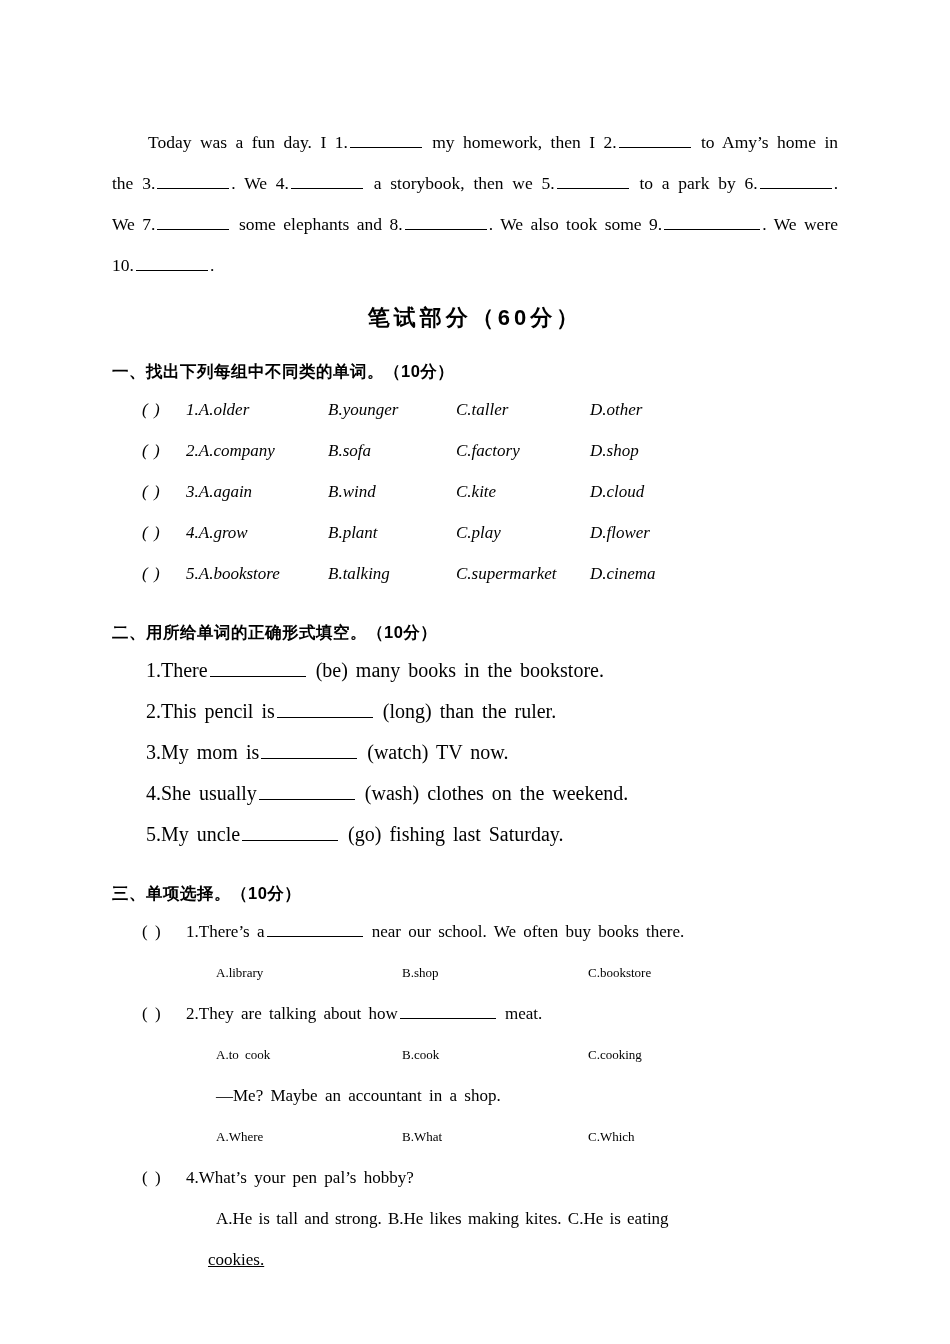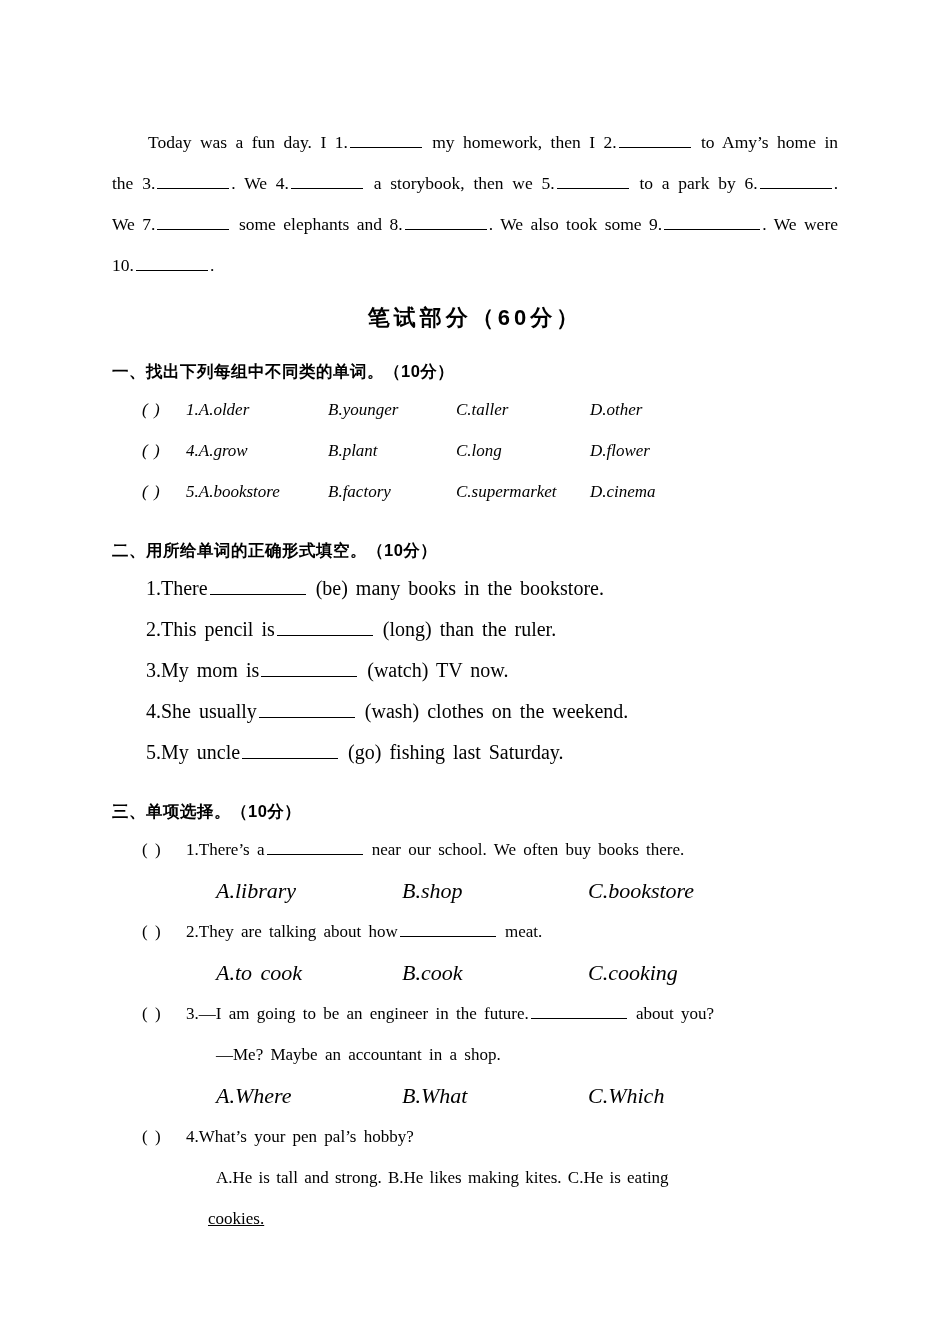--- a/index.html
+++ b/index.html
@@ -96,25 +96,24 @@
     padding-left: 30px;
     word-spacing: 3px;
   }
   .mc-sub {
     font-size: 17px;
     line-height: 41px;
     padding-left: 104px;
     word-spacing: 3px;
   }
   .mc-opts {
-    font-size: 22px;
+    font-size: 13px;
     line-height: 41px;
     padding-left: 104px;
     word-spacing: 3px;
-    font-style: italic;
   }
   .mc-opts .o1 { display:inline-block; width: 186px; }
   .mc-opts .o2 { display:inline-block; width: 186px; }
   .mc-opts .o3 { display:inline-block; }
   .mc-flow {
     font-size: 17px;
     line-height: 41px;
     padding-left: 104px;
     word-spacing: 2px;
   }
@@ -133,43 +132,44 @@
   <div class="content">
 
     <p class="cloze"><span>Today  was  a  fun  day.  I  1.</span><span class="blank b-sm"></span><span>  my  homework,  then  I  2.</span><span class="blank b-sm"></span><span>  to  Amy’s  home  in  the  3.</span><span class="blank b-sm"></span><span>.  We  4.</span><span class="blank b-sm"></span><span>  a  storybook,  then  we  5.</span><span class="blank b-sm"></span><span>  to  a  park  by  6.</span><span class="blank b-sm"></span><span>.  We  7.</span><span class="blank b-sm"></span><span>  some  elephants  and  8.</span><span class="blank b-md"></span><span>.  We  also  took  some  9.</span><span class="blank b-lg"></span><span>.  We  were  10.</span><span class="blank b-sm"></span><span>.</span></p>
 
     <div class="main-title">笔试部分（60分）</div>
 
     <div class="part-heading">一、找出下列每组中不同类的单词。（10分）</div>
 
     <div class="q-row vocab-row"><span class="paren">(      )</span><span class="opt-a"><span>1.</span><span>A.older</span></span><span class="opt-b">B.younger</span><span class="opt-c">C.taller</span><span class="opt-d">D.other</span></div>
 
+    <div class="q-row vocab-row"><span class="paren">(      )</span><span class="opt-a"><span>2.</span><span>A.company</span></span><span class="opt-b">B.sofa</span><span class="opt-c">C.factory</span><span class="opt-d">D.shop</span></div>
 
+    <div class="q-row vocab-row"><span class="paren">(      )</span><span class="opt-a"><span>3.</span><span>A.again</span></span><span class="opt-b">B.wind</span><span class="opt-c">C.kite</span><span class="opt-d">D.cloud</span></div>
 
-    <div class="q-row vocab-row"><span class="paren">(      )</span><span class="opt-a"><span>4.</span><span>A.grow</span></span><span class="opt-b">B.plant</span><span class="opt-c">C.long</span><span class="opt-d">D.flower</span></div>
+    <div class="q-row vocab-row"><span class="paren">(      )</span><span class="opt-a"><span>4.</span><span>A.grow</span></span><span class="opt-b">B.plant</span><span class="opt-c">C.play</span><span class="opt-d">D.flower</span></div>
 
-    <div class="q-row vocab-row"><span class="paren">(      )</span><span class="opt-a"><span>5.</span><span>A.bookstore</span></span><span class="opt-b">B.factory</span><span class="opt-c">C.supermarket</span><span class="opt-d">D.cinema</span></div>
+    <div class="q-row vocab-row"><span class="paren">(      )</span><span class="opt-a"><span>5.</span><span>A.bookstore</span></span><span class="opt-b">B.talking</span><span class="opt-c">C.supermarket</span><span class="opt-d">D.cinema</span></div>
 
     <div class="part-heading">二、用所给单词的正确形式填空。（10分）</div>
 
     <div class="fill-row"><span>1.There</span><span class="blank b-lg"></span> <span>(be)  many  books  in  the  bookstore.</span></div>
     <div class="fill-row"><span>2.This  pencil  is</span><span class="blank b-lg"></span> <span>(long)  than  the  ruler.</span></div>
     <div class="fill-row"><span>3.My  mom  is</span><span class="blank b-lg"></span> <span>(watch)  TV  now.</span></div>
     <div class="fill-row"><span>4.She  usually</span><span class="blank b-lg"></span> <span>(wash)  clothes  on  the  weekend.</span></div>
     <div class="fill-row"><span>5.My  uncle</span><span class="blank b-lg"></span> <span>(go)  fishing  last  Saturday.</span></div>
 
     <div class="part-heading">三、单项选择。（10分）</div>
 
     <div class="mc-stem"><span class="paren">(      )</span><span>1.There’s  a</span><span class="blank b-lg"></span> <span>near  our  school.  We  often  buy  books  there.</span></div>
     <div class="mc-opts"><span class="o1">A.library</span><span class="o2">B.shop</span><span class="o3">C.bookstore</span></div>
 
     <div class="mc-stem"><span class="paren">(      )</span><span>2.They  are  talking  about  how</span><span class="blank b-lg"></span> <span>meat.</span></div>
     <div class="mc-opts"><span class="o1">A.to  cook</span><span class="o2">B.cook</span><span class="o3">C.cooking</span></div>
 
-    <div class="mc-stem"><span class="paren">(      )</span><span>3.—I  am  going  to  be  an  engineer  in  the  future.</span><span class="blank b-lg"></span> <span>about  you?</span></div>
     <div class="mc-sub">—Me?  Maybe  an  accountant  in  a  shop.</div>
     <div class="mc-opts"><span class="o1">A.Where</span><span class="o2">B.What</span><span class="o3">C.Which</span></div>
 
     <div class="mc-stem"><span class="paren">(      )</span><span>4.What’s  your  pen  pal’s  hobby?</span></div>
     <div class="mc-flow">A.He  is  tall  and  strong. B.He  likes  making  kites.      C.He  is  eating</div>
     <div class="mc-cont">cookies.</div>
 
   </div>
 </div>
 

